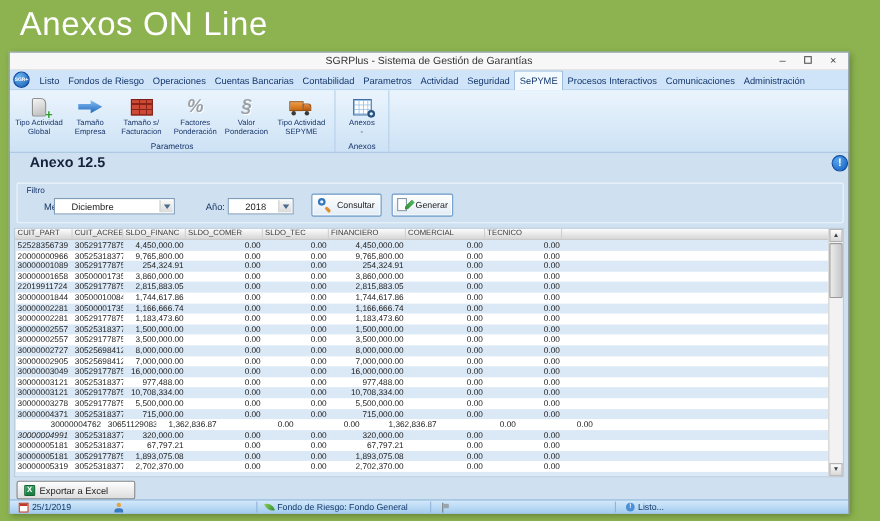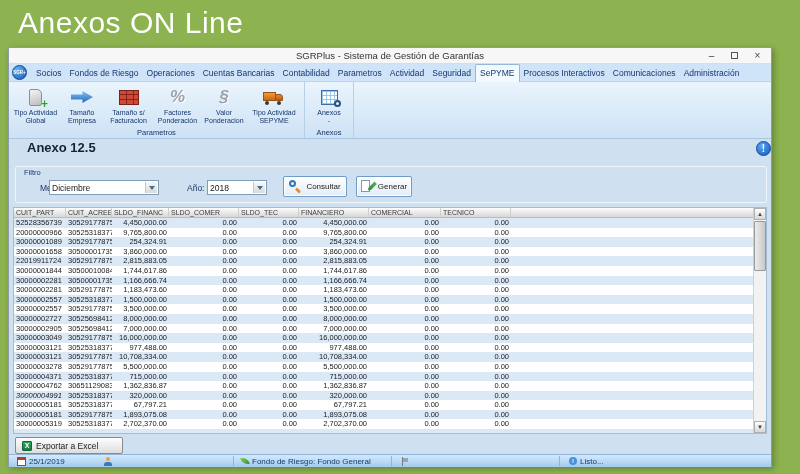--- a/index.html
+++ b/index.html
@@ -58,21 +58,21 @@
   .ptitle{position:absolute;left:18px;top:92px;font-size:13px;font-weight:bold;color:#16213a}
   .psub{position:absolute;left:30px;top:107px;font-size:8.5px;font-weight:bold;color:#111}
   .info{position:absolute;left:747px;top:93px;width:15px;height:15px;border-radius:50%;
         background:radial-gradient(circle at 35% 30%,#5aa7f2,#0f5bbd);border:1px solid #0a4a9e;
         color:#fff;font-size:10px;font-weight:bold;display:flex;align-items:center;justify-content:center}
 
   
   .filtro{position:absolute;left:6px;top:118px;width:752px;height:37px;border:1px solid #eef5fb;border-radius:2px}
   .flegend{position:absolute;left:8px;top:1px;font-size:7.5px;color:#17356b}
   .flabel{position:absolute;top:16px;font-size:8.5px;color:#15325e}
-  .combo{position:absolute;top:13px;height:15px;background:#fff;border:1px solid #7f9db9;font-size:8.5px;color:#222;display:flex;align-items:center;padding-left:2px}
+  .combo{position:absolute;top:13px;height:15px;background:#fff;border:1px solid #7f9db9;font-size:8.5px;color:#222;display:flex;align-items:center;padding-left:15px}
   .cbtn{position:absolute;right:1px;top:1px;bottom:1px;width:12px;background:linear-gradient(#f8f8f8,#dadada);border-left:1px solid #c6c6c6;display:flex;align-items:center;justify-content:center}
   .carrow{width:0;height:0;border-left:3px solid transparent;border-right:3px solid transparent;border-top:4px solid #4a6b8c}
   .fbtn{position:absolute;top:9px;height:21px;background:linear-gradient(#ffffff,#e2ecf6);border:1px solid #6f9cc8;border-radius:2px;
         display:flex;align-items:center;justify-content:center;font-size:8px;color:#222;gap:4px;box-shadow:inset 0 0 0 1px #fff}
   .mag{position:relative;width:13px;height:13px;display:inline-block}
   .mag-c{position:absolute;left:0;top:0;width:7px;height:7px;border:2px solid #3577b8;border-radius:50%;background:#eaf4fd}
   .mag-h{position:absolute;right:1px;bottom:1px;width:6px;height:3px;background:#e0912f;border-radius:2px;transform:rotate(45deg)}
   .gen{position:relative;width:13px;height:13px;display:inline-block}
   .gen-sheet{position:absolute;left:0;top:0;width:9px;height:12px;background:#fff;border:1px solid #8899aa}
   .gen-pen{position:absolute;right:0;bottom:1px;width:4px;height:11px;background:linear-gradient(#52b85a,#2e8b3a);
@@ -130,21 +130,21 @@
       <div class="winctl">
         <span class="wbtn">–</span>
         <span class="wbtn"><span class="maxbox"></span></span>
         <span class="wbtn">×</span>
       </div>
     </div>
 
     <div class="menubar">
       <span class="logo">SGR+</span>
       <span style="display:flex;align-items:flex-end;height:100%">
-          <span class="mi">Socios</span>
+          <span class="mi">Listo</span>
           <span class="mi">Fondos de Riesgo</span>
           <span class="mi">Operaciones</span>
           <span class="mi">Cuentas Bancarias</span>
           <span class="mi">Contabilidad</span>
           <span class="mi">Parametros</span>
           <span class="mi">Actividad</span>
           <span class="mi">Seguridad</span>
           <span class="mi active">SePYME</span>
           <span class="mi">Procesos Interactivos</span>
           <span class="mi">Comunicaciones</span>
@@ -429,21 +429,21 @@
             <span class="gcell" style="width: 52px;">30000004371</span>
             <span class="gcell" style="width: 46px;">30525318377</span>
             <span class="gcell num" style="width: 57px;">715,000.00</span>
             <span class="gcell num" style="width: 70px;">0.00</span>
             <span class="gcell num" style="width: 60px;">0.00</span>
             <span class="gcell num" style="width: 70px;">715,000.00</span>
             <span class="gcell num" style="width: 72px;">0.00</span>
             <span class="gcell num" style="width: 70px;">0.00</span>
           </div>
           <div class="grow">
-            <span class="gcell" style="width: 52px;">30000004762</span>
+            <span class="gcell" style="width: 52px; margin-left: 30px;">30000004762</span>
             <span class="gcell" style="width: 46px;">30651129083</span>
             <span class="gcell num" style="width: 57px;">1,362,836.87</span>
             <span class="gcell num" style="width: 70px;">0.00</span>
             <span class="gcell num" style="width: 60px;">0.00</span>
             <span class="gcell num" style="width: 70px;">1,362,836.87</span>
             <span class="gcell num" style="width: 72px;">0.00</span>
             <span class="gcell num" style="width: 70px;">0.00</span>
           </div>
           <div class="grow alt">
             <span class="gcell" style="width: 52px; font-style: italic;">30000004991</span>

